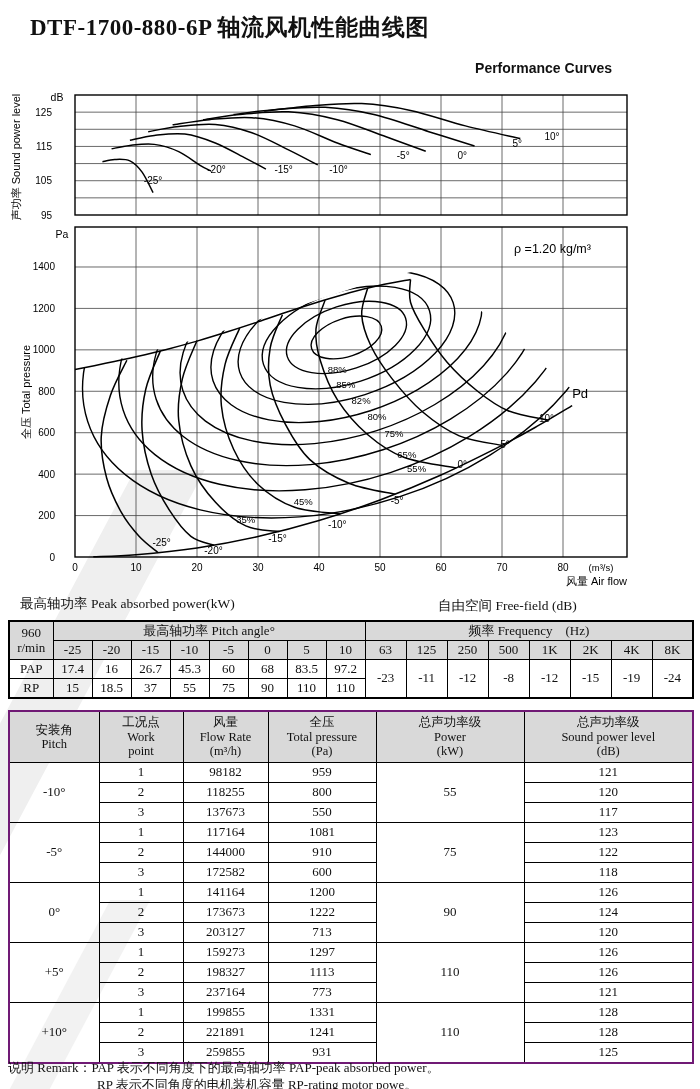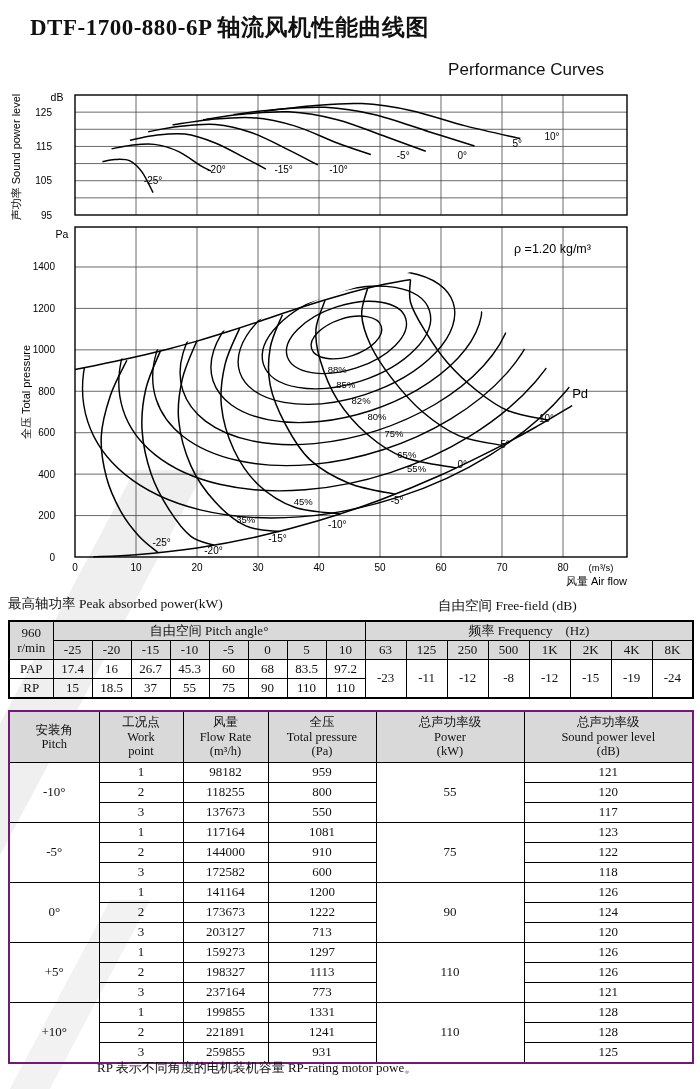--- a/index.html
+++ b/index.html
@@ -1,23 +1,23 @@
 <!DOCTYPE html>
 <html><head>
 <meta charset="utf-8">
 <style>
   html,body{margin:0;padding:0;background:#fff;width:700px;height:1089px;overflow:hidden;
     font-family:"Liberation Serif",serif;color:#111;}
   #page{position:relative;width:700px;height:1089px;}
   .wm{position:absolute;background:#efefef;transform:skewX(-28deg);z-index:0;}
   .layer{position:relative;z-index:1;}
   #title{position:absolute;left:30px;top:12px;font-size:23px;font-weight:bold;letter-spacing:.5px;}
-  #subtitle{position:absolute;right:96px;top:60px;font-size:17px;font-family:"Liberation Sans",sans-serif;}
+  #subtitle{position:absolute;right:88px;top:60px;font-size:14px;font-family:"Liberation Sans",sans-serif;font-weight:bold;}
   #charts-svg{position:absolute;left:0;top:85px;}
-  #pap-caption{position:absolute;left:8px;top:595px;font-size:13.5px;}
+  #pap-caption{position:absolute;left:20px;top:595px;font-size:13.5px;}
   #ff-caption{position:absolute;left:438px;top:597px;font-size:13.5px;}
   table{border-collapse:collapse;table-layout:fixed;}
   td{border:1px solid #000;text-align:center;vertical-align:middle;font-size:13px;
      padding:0;overflow:hidden;white-space:pre-line;line-height:1.15;}
   .hdr{background:#d9d9d9;}
   #power-freq-table{position:absolute;left:8px;top:620px;width:684px;}
   #power-freq-table td{height:18px;margin-top:27px;}
   #main-table{position:absolute;left:8px;top:710px;width:684px;border:2px solid #701a75;}
   #main-table td.h{height:50px;font-size:12.5px;}
   #main-table td{height:19px;}
@@ -180,21 +180,21 @@
           <col style="width: 41px;">
           <col style="width: 41px;">
           <col style="width: 41px;">
           <col style="width: 41px;">
           <col style="width: 41px;">
         </colgroup>
         <tbody>
           <tr>
             <td rowspan="2" class="hdr">960
 r/min</td>
-            <td colspan="8" class="hdr">自由空间 Pitch angle°</td>
+            <td colspan="8" class="hdr">最高轴功率 Pitch angle°</td>
             <td colspan="8" class="hdr">频率 Frequency　(Hz)</td>
           </tr>
           <tr>
             <td class="hdr">-25</td>
             <td class="hdr">-20</td>
             <td class="hdr">-15</td>
             <td class="hdr">-10</td>
             <td class="hdr">-5</td>
             <td class="hdr">0</td>
             <td class="hdr">5</td>
@@ -366,16 +366,17 @@
           <tr>
             <td>3</td>
             <td>259855</td>
             <td>931</td>
             <td>125</td>
           </tr>
         </tbody>
       </table>
 
     <div id="remark">
+      <div>说明 Remark：PAP 表示不同角度下的最高轴功率 PAP-peak absorbed power。</div>
       <div class="l2">RP 表示不同角度的电机装机容量 RP-rating motor powe。</div>
     </div>
   </div>
 </div>
 
 </body></html>

